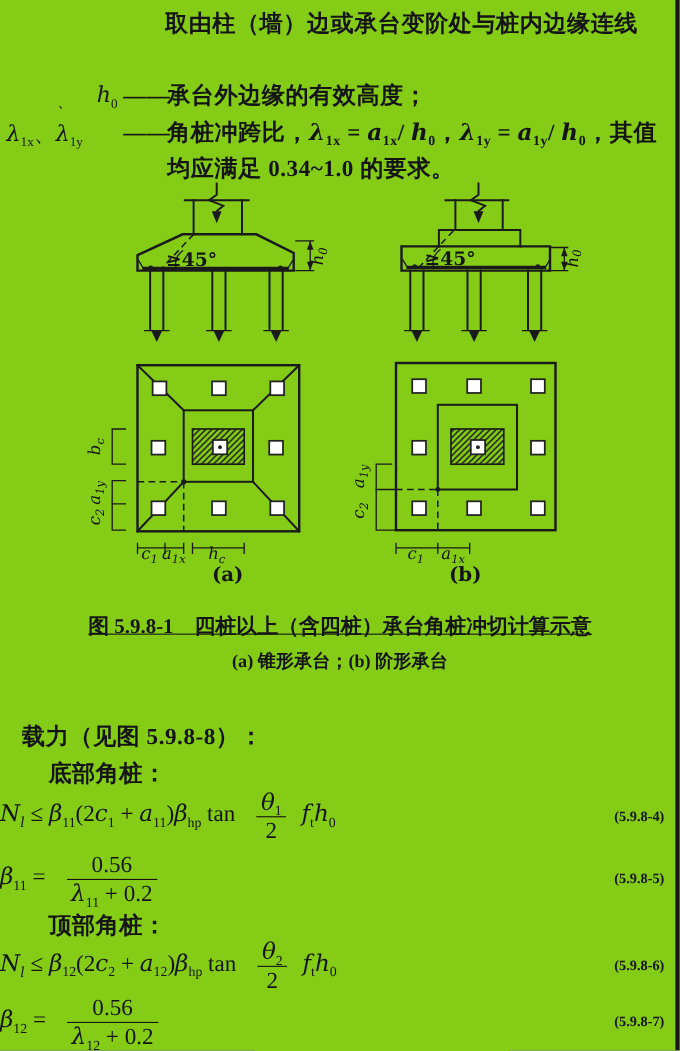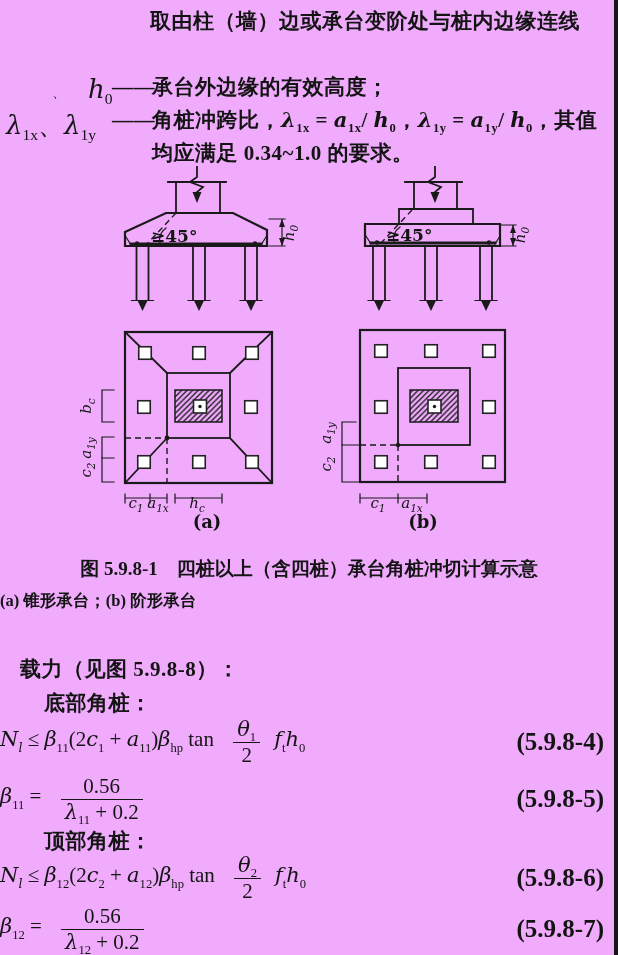--- a/index.html
+++ b/index.html
@@ -1,27 +1,27 @@
 <!DOCTYPE html>
 <html><head>
 <meta charset="utf-8">
 <style>
   html,body{margin:0;padding:0;background:#888;}
-  .page{position:relative;width:618px;height:955px;background:#f0abfc;color:#141414;
+  .page{position:relative;width:618px;height:955px;background:#84cc16;color:#141414;
         font-family:"Liberation Serif","DejaVu Serif",serif;overflow:hidden;}
   .abs{position:absolute;}
   .cn{font-size:21px;font-weight:600;letter-spacing:.5px;white-space:nowrap;line-height:1.25;}
   .cn i, .math i, .term i{font-family:"DejaVu Serif",serif;}
-  .term{font-size:26px;white-space:nowrap;}
+  .term{font-size:20px;white-space:nowrap;}
   sub{font-size:.6em;line-height:0;}
-  .caption{left:0;width:618px;text-align:center;font-size:19px;font-weight:600;white-space:nowrap;}
-  .subcaption{left:0;width:618px;text-align:left;font-size:16.5px;font-weight:600;white-space:nowrap;}
+  .caption{left:0;width:618px;text-align:center;font-size:19px;font-weight:600;white-space:nowrap;text-decoration:underline;}
+  .subcaption{left:0;width:618px;text-align:center;font-size:16.5px;font-weight:600;white-space:nowrap;}
   .frow{left:0;width:606px;display:flex;align-items:center;justify-content:flex-start;}
   .math{font-size:21px;font-style:normal;white-space:nowrap;}
-  .eqno{position:absolute;right:2px;font-size:25px;font-weight:600;white-space:nowrap;}
+  .eqno{position:absolute;right:2px;font-size:13px;font-weight:600;white-space:nowrap;}
   .frac{display:inline-block;vertical-align:middle;text-align:center;margin:0 14px;line-height:1.15;}
   .frac .num{display:block;border-bottom:1.7px solid #141414;padding:0 4px;}
   .frac .den{display:block;padding:0 4px;}
   .pnum{margin-right:14px;}
   svg .ln{stroke:#1a1a1a;stroke-width:1.8;fill:none;stroke-linecap:square;}
   svg .w2{stroke-width:2.2;}
   svg .thick{stroke-width:3;}
   svg .thin{stroke-width:1.2;}
   svg .dash{stroke:#1a1a1a;stroke-width:1.4;fill:none;stroke-dasharray:6 4;}
   svg .fillk{fill:#1a1a1a;stroke:none;}

